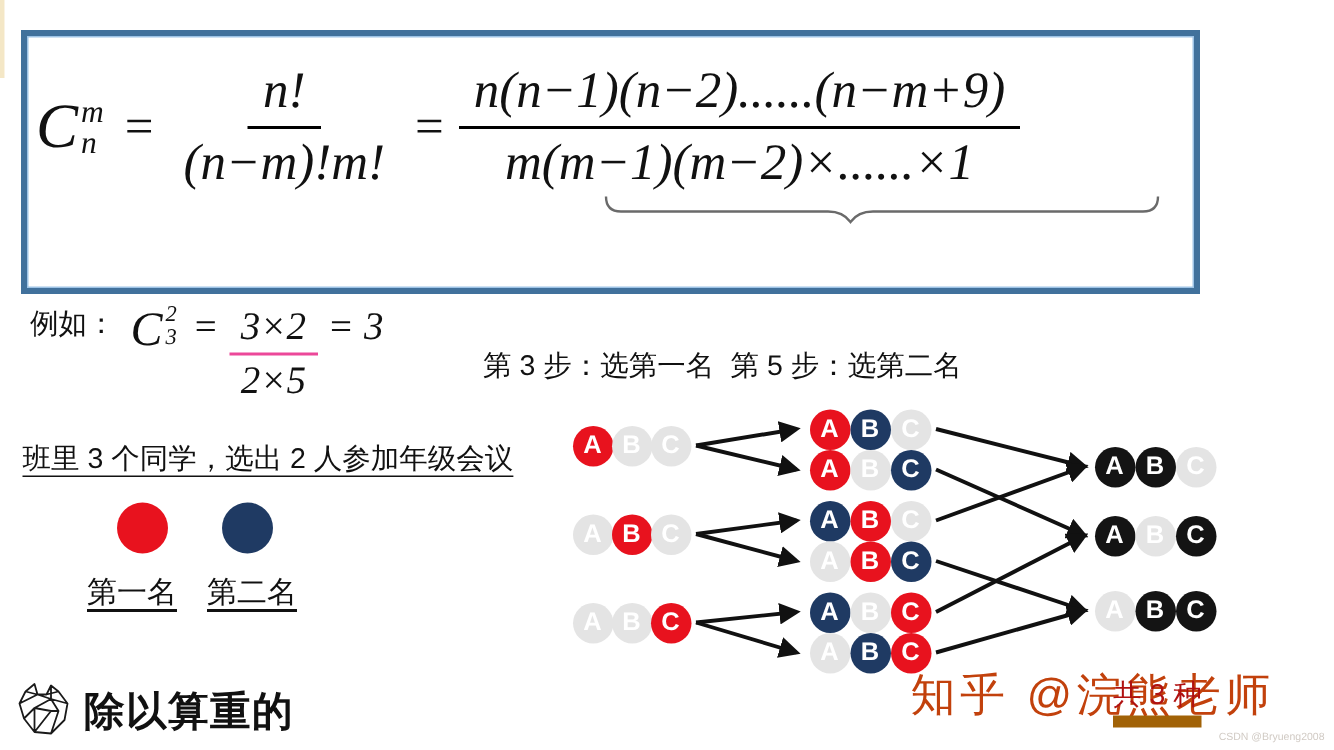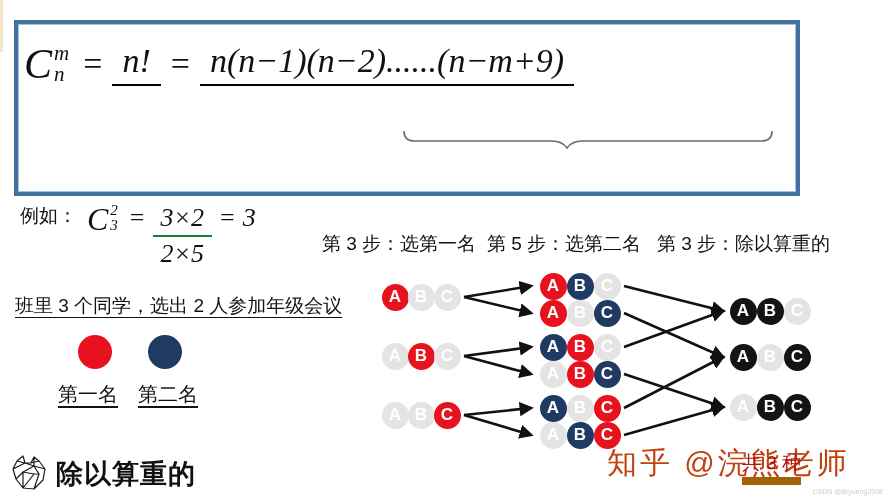--- a/index.html
+++ b/index.html
@@ -24,21 +24,21 @@
   .brace-label{position:absolute;left:400px;top:126px;width:240px;text-align:center;
                font-size:22px;font-style:normal;}
   .brace-label .m-it{font-family:"Liberation Serif",serif;font-style:italic;font-size:24px;}
 
   
   .example{position:absolute;left:20px;top:203px;display:flex;font-size:26px;}
   .example .prefix{font-size:19px;margin-right:10px;font-style:normal;}
   .example .supsub{font-size:15px;}
   .example .bigC{font-size:32px;}
   .example .eq{font-size:26px;padding:0 8px;}
-  .example .frac .num{border-bottom:2px solid #15803d;padding:0 8px 2px 8px;}
+  .example .frac .num{border-bottom:2px solid #ec4899;padding:0 8px 2px 8px;}
   .example .frac .den{padding:2px 8px 0 8px;}
 
   
   .step{position:absolute;top:231px;font-size:19px;font-weight:500;white-space:nowrap;}
   .step1{left:322px;} .step2{left:487px;} .step3{left:657px;}
   .problem{position:absolute;left:15px;top:293px;font-size:19px;font-weight:500;
            text-decoration:underline;text-underline-offset:5px;white-space:nowrap;}
 
   
   .legend-dot{position:absolute;width:34px;height:34px;border-radius:50%;}
@@ -70,24 +70,26 @@
   <div class="formula-box">
     <div class="formula-row math">
       <span class="bigC">C</span>
       <span class="supsub">
         <span>m</span>
         <span>n</span>
       </span>
       <span class="eq">=</span>
       <span class="frac">
         <span class="num">n!</span>
+        <span class="den">(n−m)!m!</span>
       </span>
       <span class="eq">=</span>
       <span class="frac">
         <span class="num">n(n−1)(n−2)......(n−m+9)</span>
+        <span class="den">m(m−1)(m−2)×......×1</span>
       </span>
     </div>
     <svg class="brace-svg" width="372" height="22" viewBox="0 0 372 22">
       <path d="M2 1 Q2 11 12 11 L150 11 Q160 11 165 18 Q170 11 180 11 L360 11 Q370 11 370 1" fill="none" stroke="#6a6a6a" stroke-width="1.6"></path>
     </svg>
   </div>
 
   <div class="example math">
     <span class="prefix" style="font-family:'Liberation Sans',sans-serif;">例如：</span>
     <span class="bigC">C</span>
@@ -99,21 +101,20 @@
     <span class="frac">
       <span class="num">3×2</span>
       <span class="den">2×5</span>
     </span>
     <span class="eq">=</span>
     <span>3</span>
   </div>
 
   <div class="step step1">第 3 步：选第一名</div>
   <div class="step step2">第 5 步：选第二名</div>
-  <div class="step step3">第 3 步：除以算重的</div>
 
   <div class="problem">班里 3 个同学，选出 2 人参加年级会议</div>
 
   <div class="legend-dot" style="left:78px;top:335px;background:#e8121e;"></div>
   <div class="legend-dot" style="left:148px;top:335px;background:#1f3a63;"></div>
   <div class="legend-label" style="left:58px;">第一名</div>
   <div class="legend-label" style="left:138px;">第二名</div>
 
   <div id="diagram">
       <div class="cc" style="left: 381.5px; top: 283.5px; background: rgb(232, 18, 30);">A</div>

